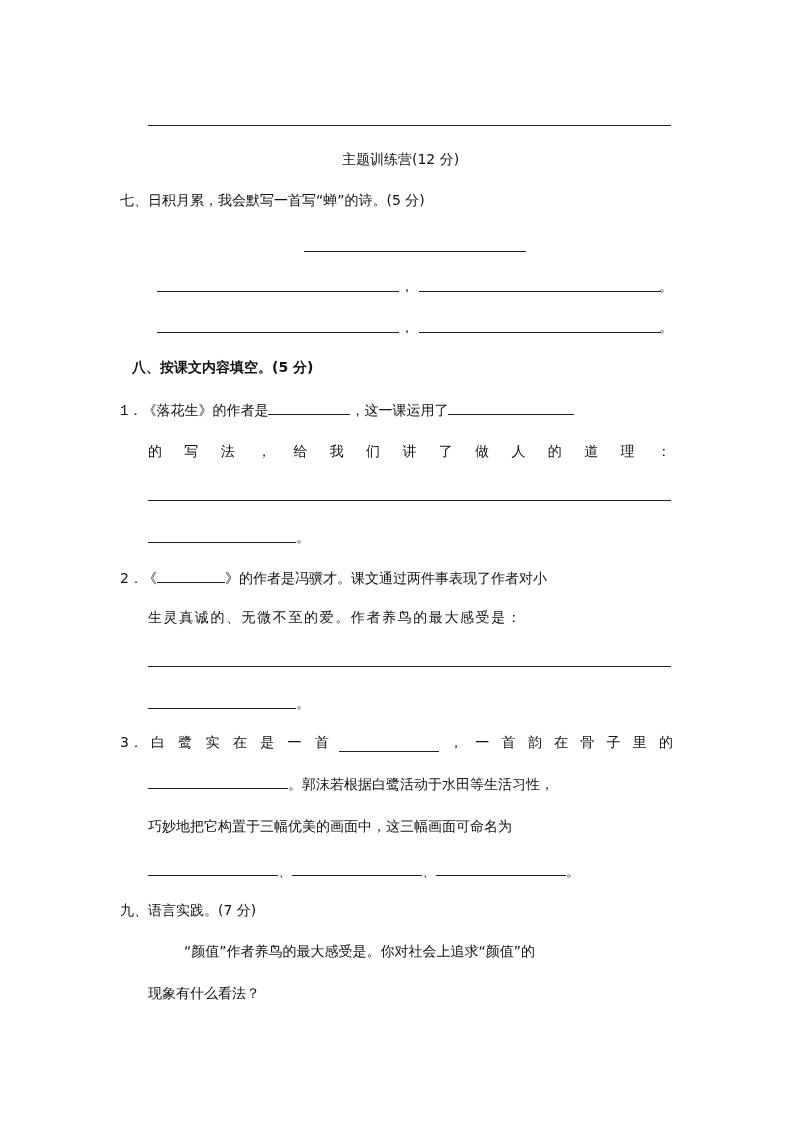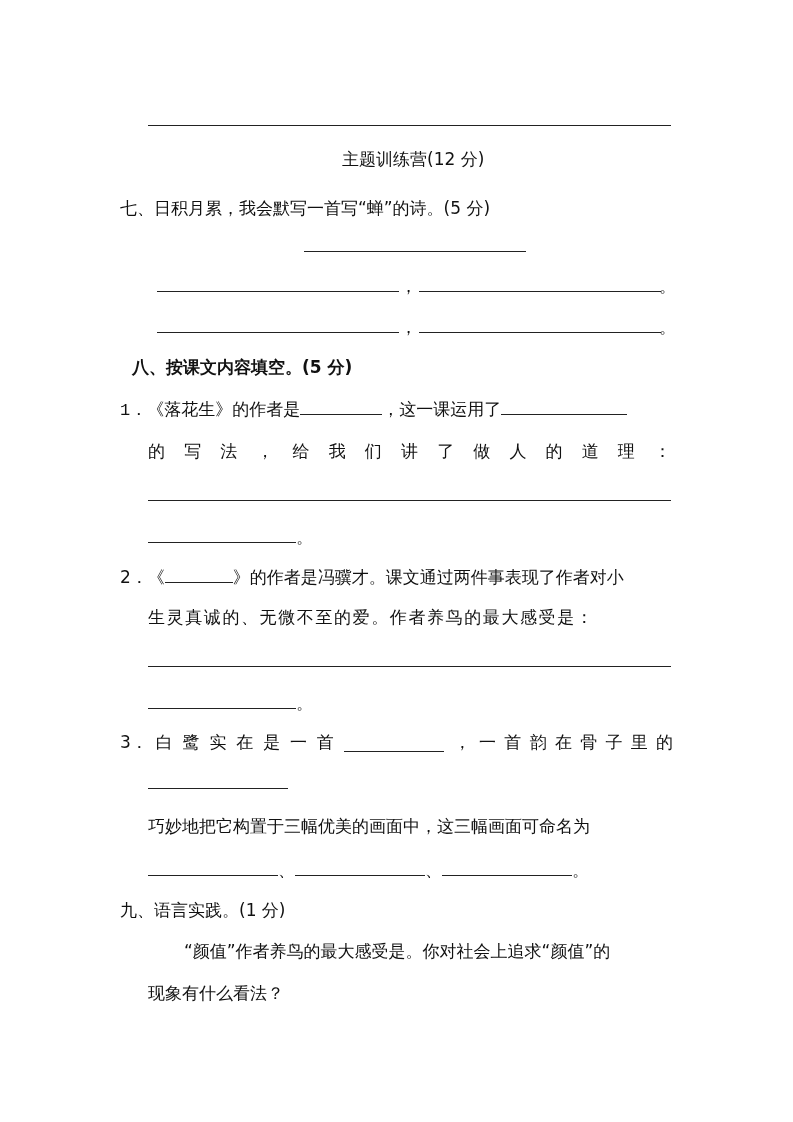--- a/index.html
+++ b/index.html
@@ -1,31 +1,31 @@
 <!DOCTYPE html>
 <html><head>
 <meta charset="utf-8">
 <style>
   html, body { margin:0; padding:0; background:#ffffff; }
   body { width:793px; height:1122px; position:relative; overflow:hidden;
          font-family: "DejaVu Sans", "Liberation Sans", sans-serif; color:#111; }
   .abs { position:absolute; white-space:nowrap; }
-  .txt { font-size:17px; line-height:20px; }
+  .txt { font-size:14px; line-height:20px; }
   .hr { position:absolute; border-top:1px solid #222; height:0; }
   .blank { display:inline-block; border-bottom:1px solid #222; height:16px; vertical-align:baseline; }
   .spread { display:flex; justify-content:space-between; }
 </style>
 </head>
 <body>
 
 <div class="hr" style="left:148px; top:125px; width:523px;"></div>
 
 <div class="abs txt" style="left:342px; top:149px;">主题训练营(12 分)</div>
 
-<div class="abs txt" style="left:120px; top:190px;margin-top:8px;">七、日积月累，我会默写一首写“蝉”的诗。(5 分)</div>
+<div class="abs txt" style="left:120px; top:190px;">七、日积月累，我会默写一首写“蝉”的诗。(5 分)</div>
 <div class="hr" style="left:304px; top:251px; width:222px;"></div>
 
 <div class="hr" style="left:157px; top:291px; width:242px;"></div>
 <div class="abs txt" style="left:400px; top:276px;">，</div>
 <div class="hr" style="left:419px; top:291px; width:242px;"></div>
 <div class="abs txt" style="left:659px; top:276px;">。</div>
 
 <div class="hr" style="left:157px; top:332px; width:242px;"></div>
 <div class="abs txt" style="left:400px; top:317px;">，</div>
 <div class="hr" style="left:419px; top:332px; width:242px;"></div>
@@ -83,22 +83,22 @@
       <span>首</span>
       <span>韵</span>
       <span>在</span>
       <span>骨</span>
       <span>子</span>
       <span>里</span>
       <span>的</span>
   </span>
 </div>
 <div class="abs txt" style="left:148px; top:772px;">
-  <span class="blank" style="width:140px;"></span>
+  <span class="blank" style="width:140px;"></span><span>。郭沫若根据白鹭活动于水田等生活习性，</span>
 </div>
 <div class="abs txt" style="left:148px; top:816px;text-align:center;">巧妙地把它构置于三幅优美的画面中，这三幅画面可命名为</div>
 <div class="abs txt" style="left:148px; top:859px;">
   <span class="blank" style="width:130px;"></span><span>、</span><span class="blank" style="width:130px;"></span><span>、</span><span class="blank" style="width:130px;"></span><span>。</span>
 </div>
 
-<div class="abs txt" style="left:120px; top:900px;">九、语言实践。(1 分)</div>
+<div class="abs txt" style="left:120px; top:900px;">九、语言实践。(7 分)</div>
 <div class="abs txt" style="left:184px; top:941px;">“颜值”作者养鸟的最大感受是。你对社会上追求“颜值”的</div>
 <div class="abs txt" style="left:148px; top:983px;">现象有什么看法？</div>
 
 </body></html>

